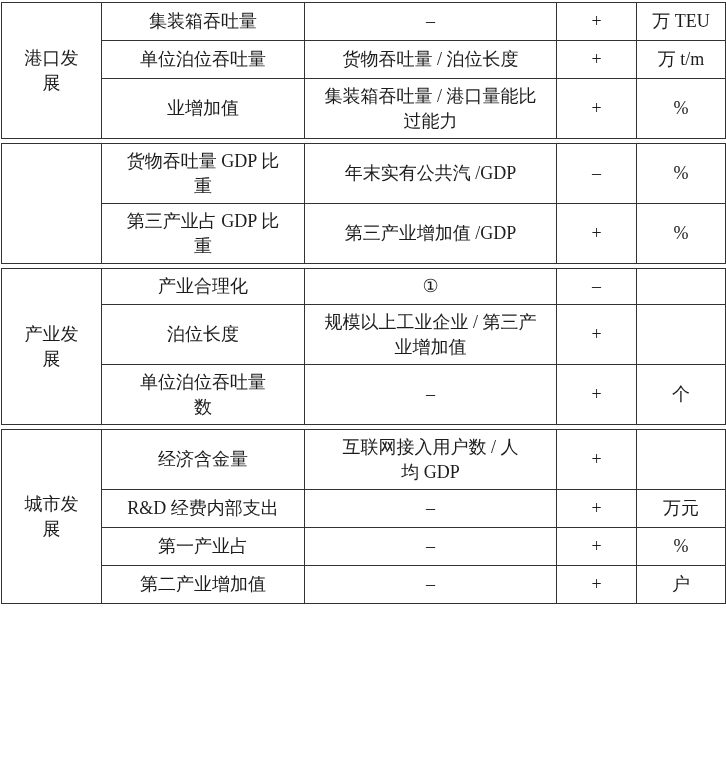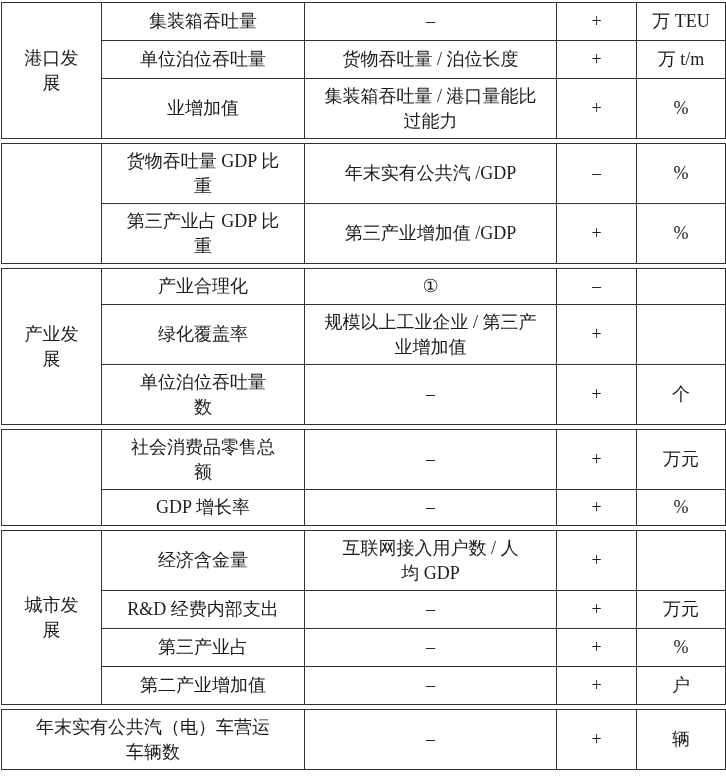--- a/index.html
+++ b/index.html
@@ -120,61 +120,36 @@
     <tbody>
         <tr class="h36">
       <td rowspan="3">产业发
 展</td>
       <td>产业合理化</td>
       <td>①</td>
       <td>–</td>
       <td></td>
     </tr>
     <tr class="h60">
-      <td>绿化覆盖率</td>
+      <td>泊位长度</td>
       <td>规模以上工业企业 / 第三产
 业增加值</td>
       <td>+</td>
       <td></td>
     </tr>
     <tr class="h60">
       <td>单位泊位吞吐量
 数</td>
       <td>–</td>
       <td>+</td>
       <td>个</td>
     </tr>
   </tbody>
     </table>
 
-  <table class="grp">
-    <colgroup>
-        <col class="c-cat">
-        <col class="c-ind">
-        <col class="c-for">
-        <col class="c-dir">
-        <col class="c-unit">
-      </colgroup>
-    <tbody>
-        <tr class="h60">
-      <td rowspan="2"></td>
-      <td>社会消费品零售总
-额</td>
-      <td>–</td>
-      <td>+</td>
-      <td>万元</td>
-    </tr>
-    <tr class="h36">
-      <td>GDP 增长率</td>
-      <td>–</td>
-      <td>+</td>
-      <td>%</td>
-    </tr>
-  </tbody>
-    </table>
 
   <table class="grp">
     <colgroup>
         <col class="c-cat">
         <col class="c-ind">
         <col class="c-for">
         <col class="c-dir">
         <col class="c-unit">
       </colgroup>
     <tbody>
@@ -187,45 +162,28 @@
       <td>+</td>
       <td></td>
     </tr>
     <tr class="h38">
       <td>R&amp;D 经费内部支出</td>
       <td>–</td>
       <td>+</td>
       <td>万元</td>
     </tr>
     <tr class="h38">
-      <td>第三产业占</td>
+      <td>第一产业占</td>
       <td>–</td>
       <td>+</td>
       <td>%</td>
     </tr>
     <tr class="h38">
       <td>第二产业增加值</td>
       <td>–</td>
       <td>+</td>
       <td>户</td>
     </tr>
   </tbody>
     </table>
 
-  <table class="grp">
-    <colgroup>
-        <col class="c-merged">
-        <col class="c-for">
-        <col class="c-dir">
-        <col class="c-unit">
-      </colgroup>
-    <tbody>
-        <tr class="h60">
-      <td>年末实有公共汽（电）车营运
-车辆数</td>
-      <td>–</td>
-      <td>+</td>
-      <td>辆</td>
-    </tr>
-  </tbody>
-    </table>
 
 </div>
 
 </body></html>

